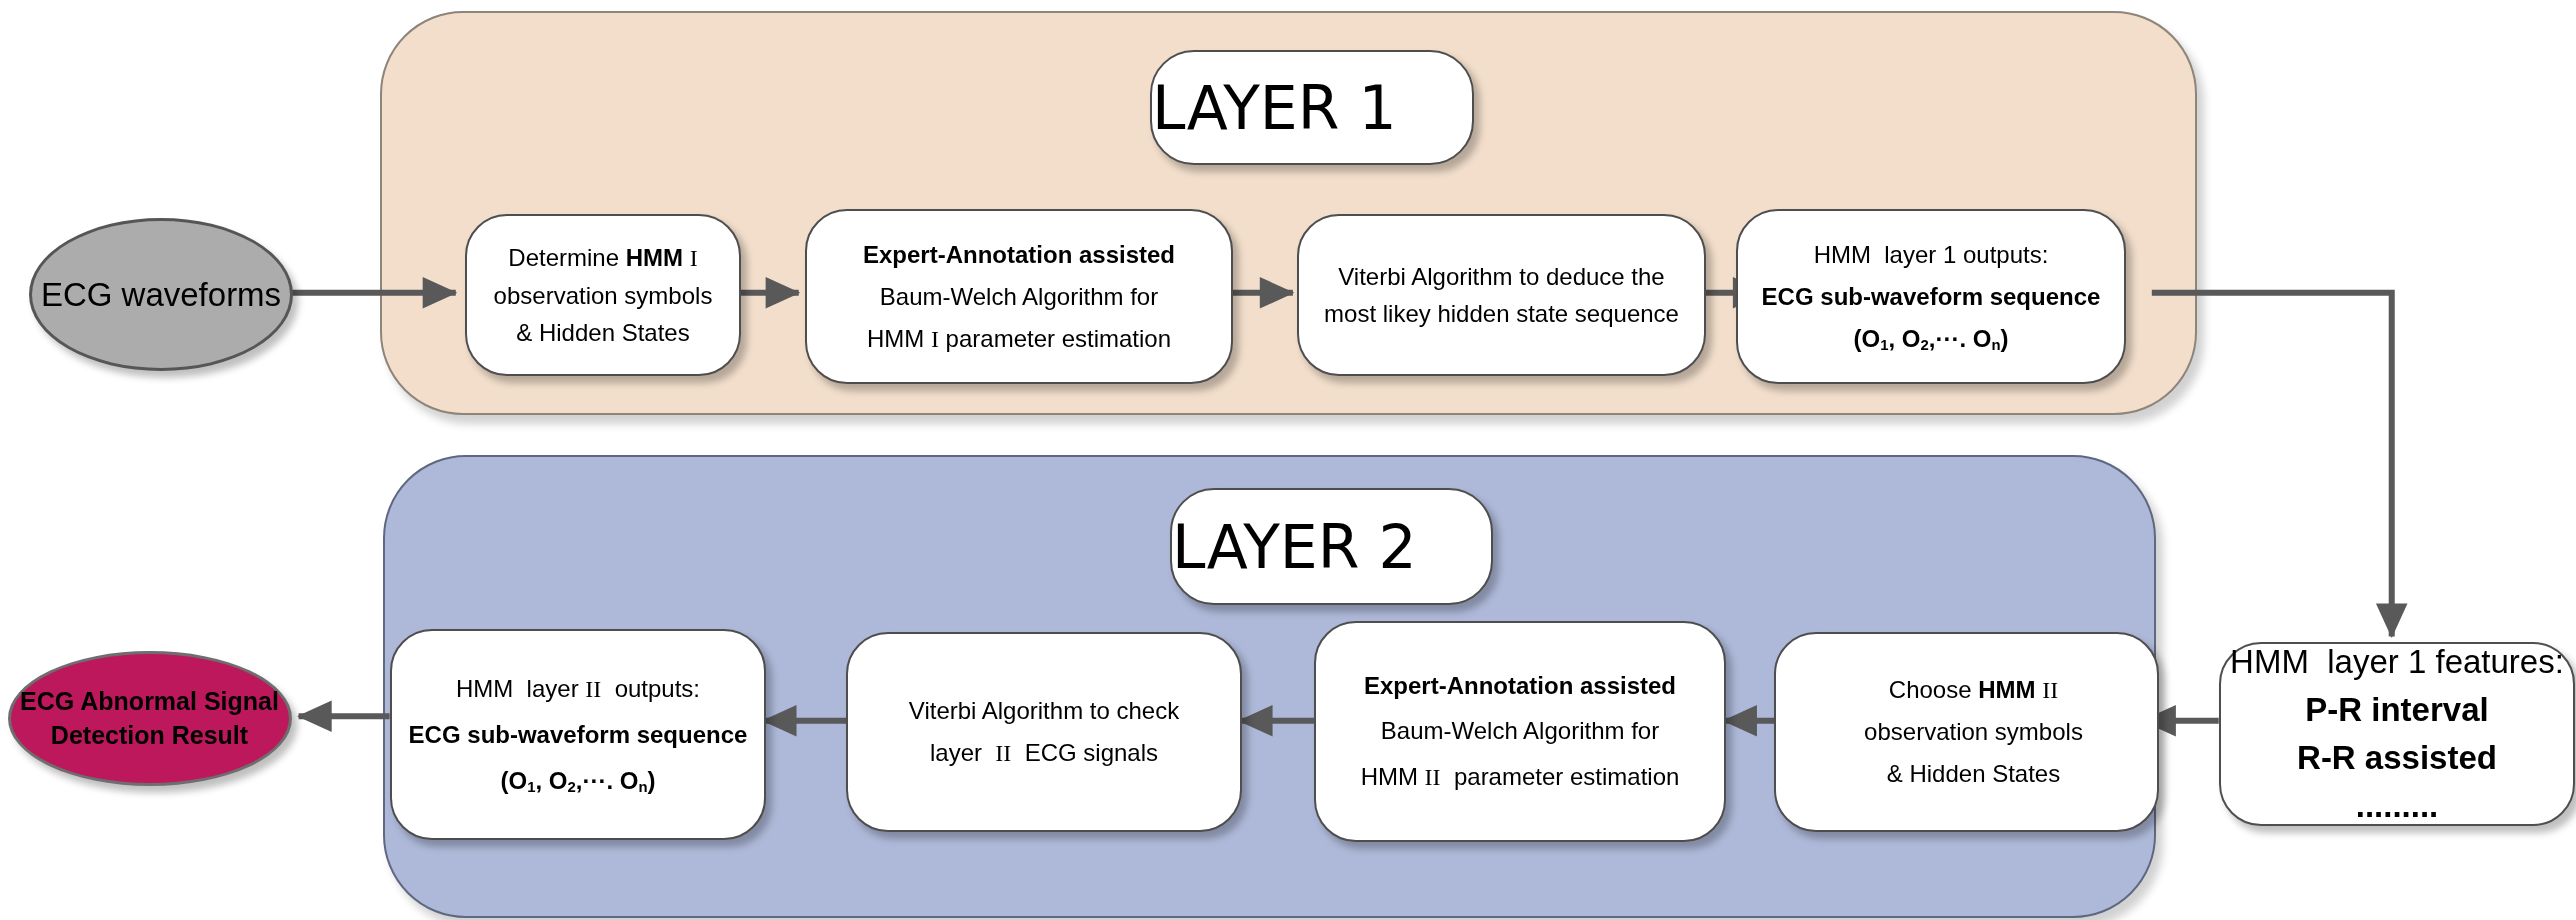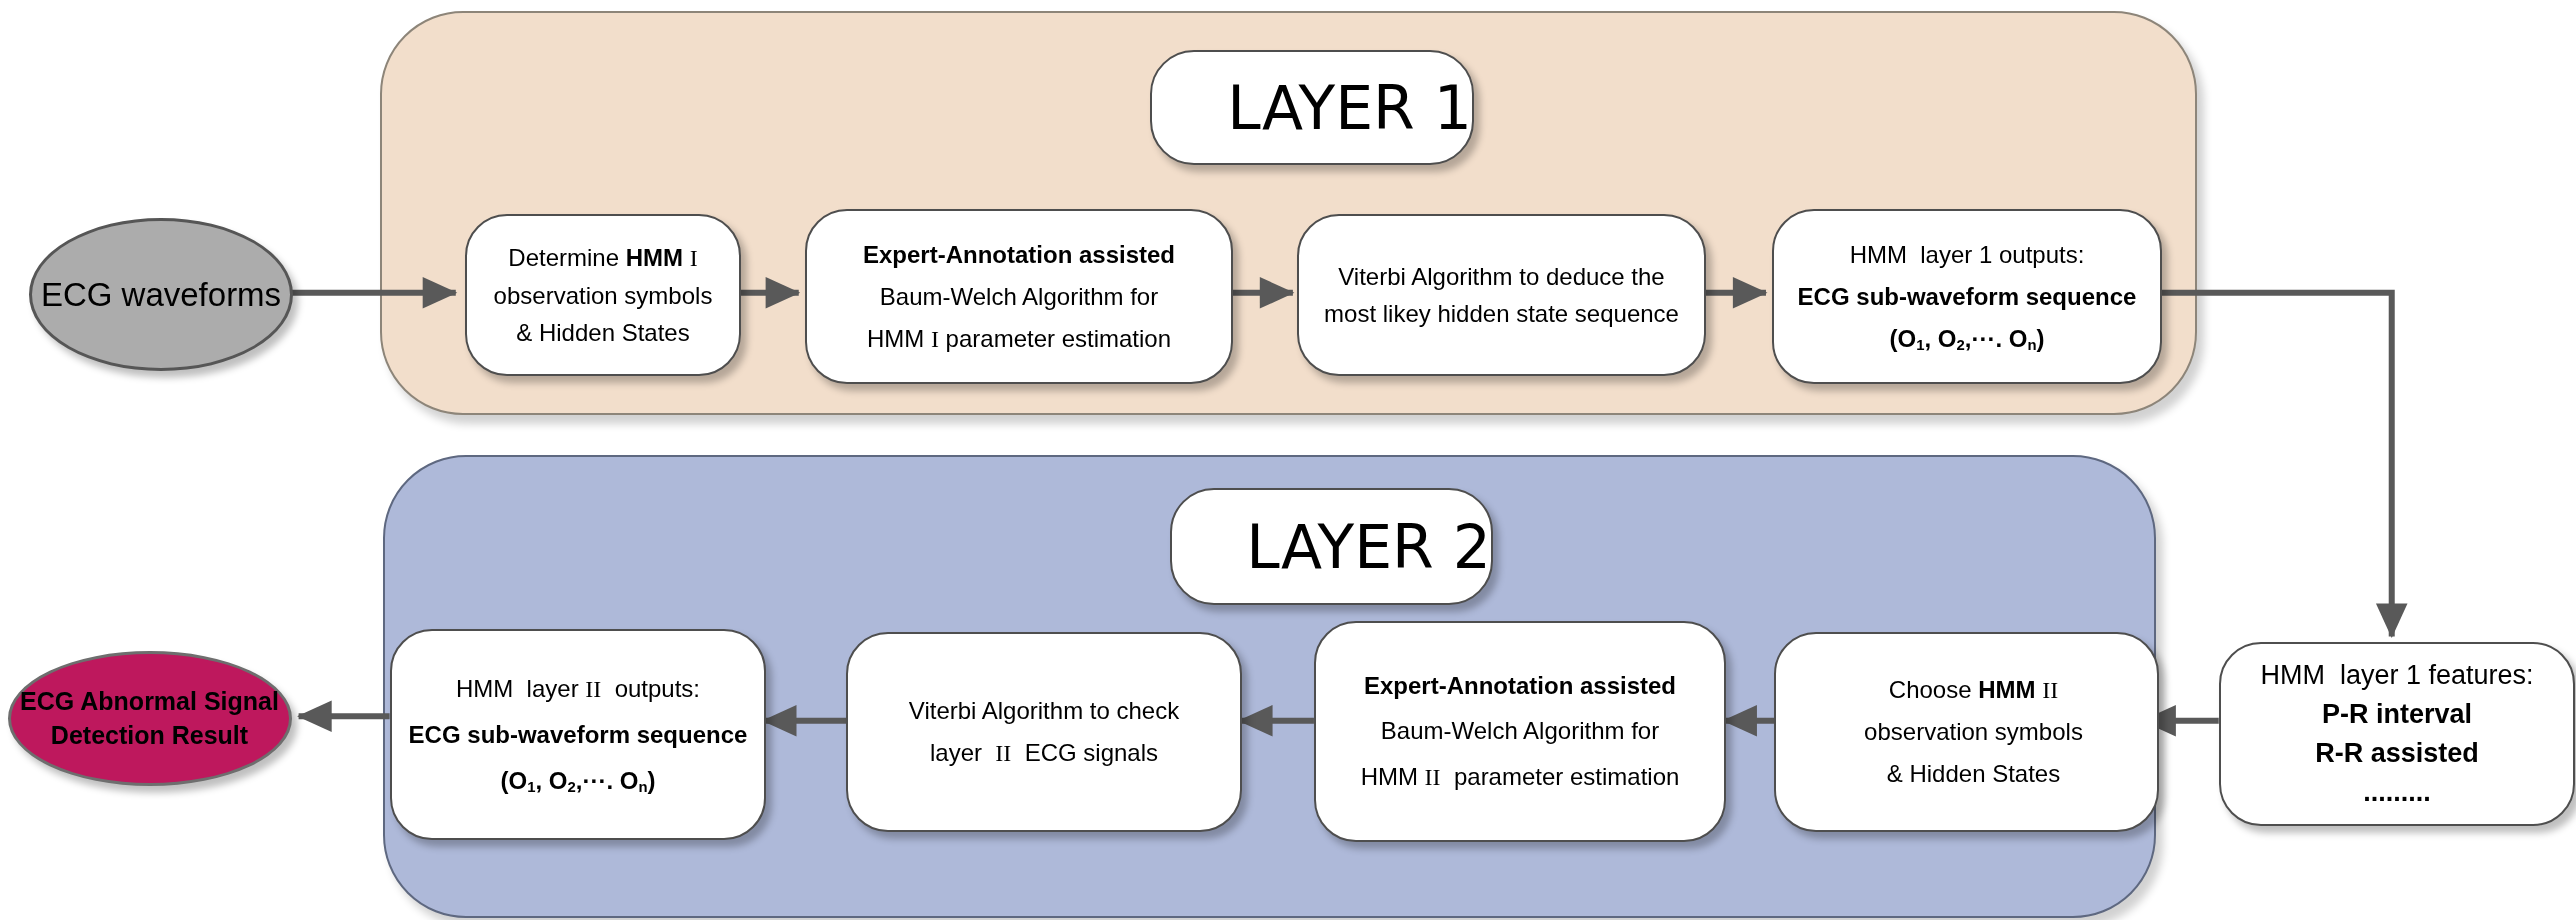--- a/index.html
+++ b/index.html
@@ -5,38 +5,38 @@
   html,body{margin:0;padding:0;width:2576px;height:921px;background:#ffffff;overflow:hidden;}
   .canvas{position:relative;width:2576px;height:921px;background:#ffffff;
           font-family:"Liberation Sans","DejaVu Sans",sans-serif;color:#000;}
   .container{position:absolute;border-radius:83px;z-index:1;}
   .layer1{left:380px;top:10.5px;width:1813px;height:400px;background:#F2DECB;
           border:2.3px solid #8D8579;box-shadow:6.8px 8.3px 9px rgba(0,0,0,0.18);}
   .layer2{left:383px;top:455px;width:1769px;height:459px;background:#AEB9D9;
           border:2.3px solid #5E6880;box-shadow:6.8px 8.3px 9px rgba(0,0,0,0.18);}
   .arrows{position:absolute;left:0;top:0;width:2576px;height:921px;z-index:2;}
   .title-box{position:absolute;z-index:3;background:#fff;border:2.3px solid #4E4E4E;border-radius:44px;
-             display:flex;align-items:center;justify-content:flex-end;
+             display:flex;align-items:center;justify-content:flex-start;
              font-family:"DejaVu Sans","Liberation Sans",sans-serif;font-size:60px;
              box-shadow:5.3px 6.8px 7.5px rgba(0,0,0,0.25);}
   .t1{left:1150px;top:50px;width:320px;height:111px;}
   .t2{left:1170px;top:488px;width:319px;height:113px;}
   .node{position:absolute;z-index:3;background:#fff;border:2.3px solid #4E4E4E;border-radius:42px;
         display:flex;flex-direction:column;align-items:center;justify-content:center;
         text-align:center;font-size:24px;line-height:1.55;padding:3px;
         box-shadow:5.3px 6.8px 7.5px rgba(0,0,0,0.25);}
   .nA{left:465px;top:214px;width:266px;height:152px;}
   .nB{left:805px;top:209px;width:418px;height:165px;line-height:1.75;}
   .nC{left:1297px;top:214px;width:399px;height:152px;}
-  .nD{left:1772px;top:209px;width:380px;height:165px;line-height:1.75;}
+  .nD{left:1736px;top:209px;width:380px;height:165px;line-height:1.75;}
   .nE{left:1774px;top:632px;width:361px;height:190px;line-height:1.75;padding-left:17px;}
   .nF{left:1314px;top:621px;width:402px;height:211px;line-height:1.9;}
   .nG{left:846px;top:632px;width:386px;height:190px;line-height:1.75;text-align:right;}
   .nH{left:390px;top:629px;width:366px;height:201px;line-height:1.9;}
-  .nFeat{left:2219px;top:642px;width:346px;height:174px;font-size:27px;line-height:1.45;}
+  .nFeat{left:2219px;top:642px;width:346px;height:174px;font-size:33px;line-height:1.45;}
   .ellipse{position:absolute;z-index:3;border-radius:50%;display:flex;flex-direction:column;
            align-items:center;justify-content:center;text-align:center;
            box-shadow:5.3px 6.8px 7.5px rgba(0,0,0,0.25);}
   .start{left:29px;top:218px;width:258px;height:147px;background:#ACACAC;
          border:3px solid #565656;font-size:33px;line-height:1.25;}
   .end{left:7.5px;top:651px;width:278px;height:129px;background:#be185d;
        border:3px solid #6E6E6E;font-size:25px;font-weight:bold;line-height:1.35;}
   .tline{white-space:pre-wrap;}
   .tline .b{font-weight:bold;}
   .tline .serif{font-family:"Liberation Serif","DejaVu Serif",serif;}

